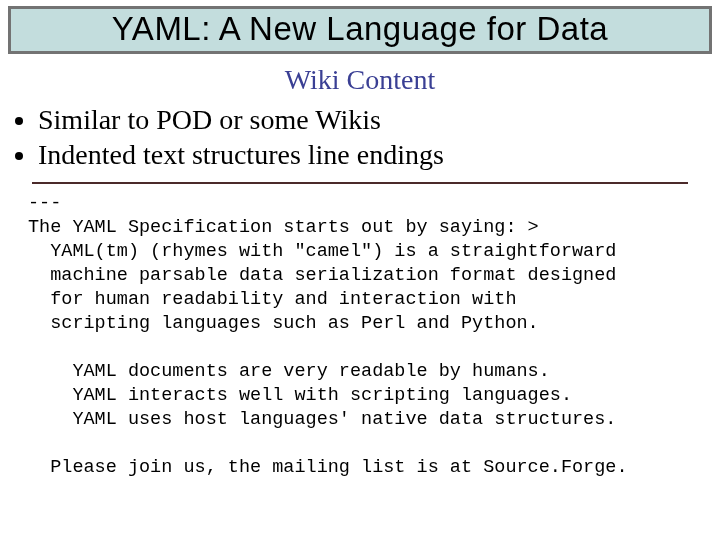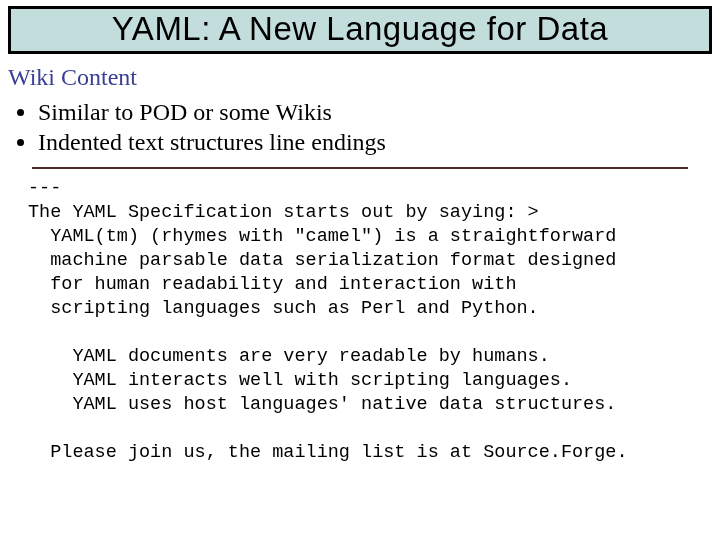--- a/index.html
+++ b/index.html
@@ -12,42 +12,43 @@
     color: #000;
   }
   .slide {
     box-sizing: border-box;
     width: 720px;
     height: 540px;
     padding: 6px 8px 0 8px;
   }
   .title-bar {
     background: #c3dddd;
-    border: 3px solid #000000;
+    border: 3px solid #737373;
     padding: 0 8px 2px 8px;
     text-align: center;
   }
   .title-bar .title {
     font-family: "Trebuchet MS", "Verdana", sans-serif;
     font-size: 33px;
     line-height: 1.2;
     letter-spacing: 0.5px;
   }
   .subtitle {
+    text-align: center;
     color: #3a3f94;
-    font-size: 24px;
+    font-size: 28px;
     margin-top: 10px;
   }
   ul.bullets {
     margin: 6px 0 10px 0;
     padding: 0 0 0 30px;
     list-style: disc;
   }
   ul.bullets li {
-    font-size: 24px;
+    font-size: 28px;
     line-height: 1.25;
     color: #000;
   }
   .rule {
     border-top: 2px solid #4b2a2a;
     margin: 4px 24px 8px 24px;
   }
   pre.code {
     font-family: "Courier New", Courier, monospace;
     font-size: 18.5px;

